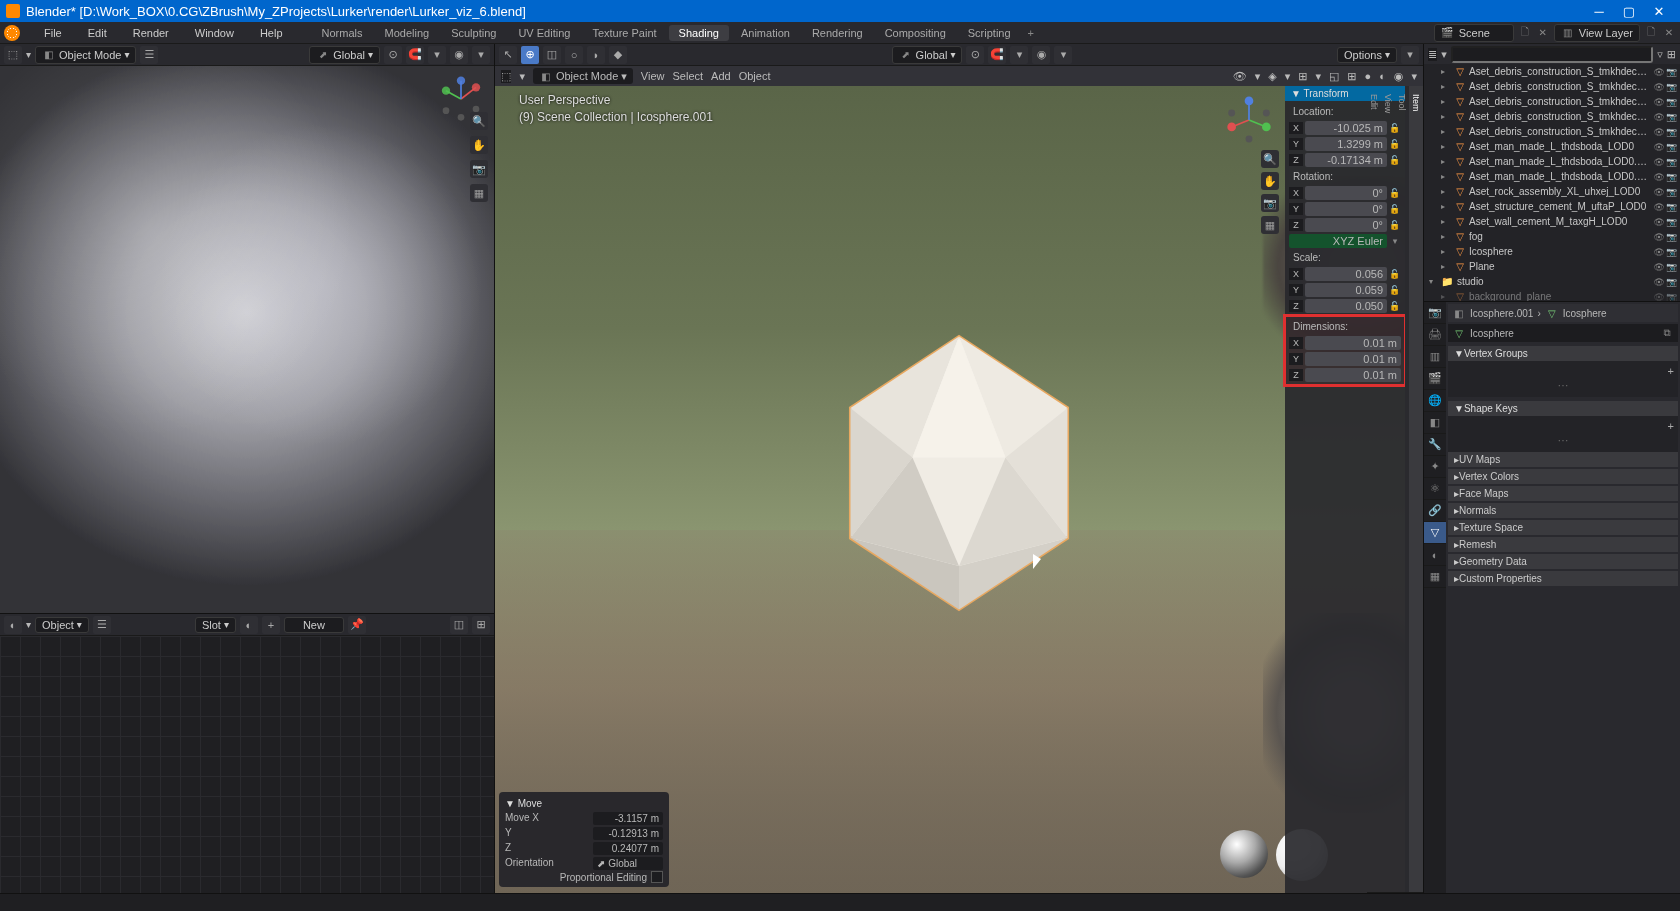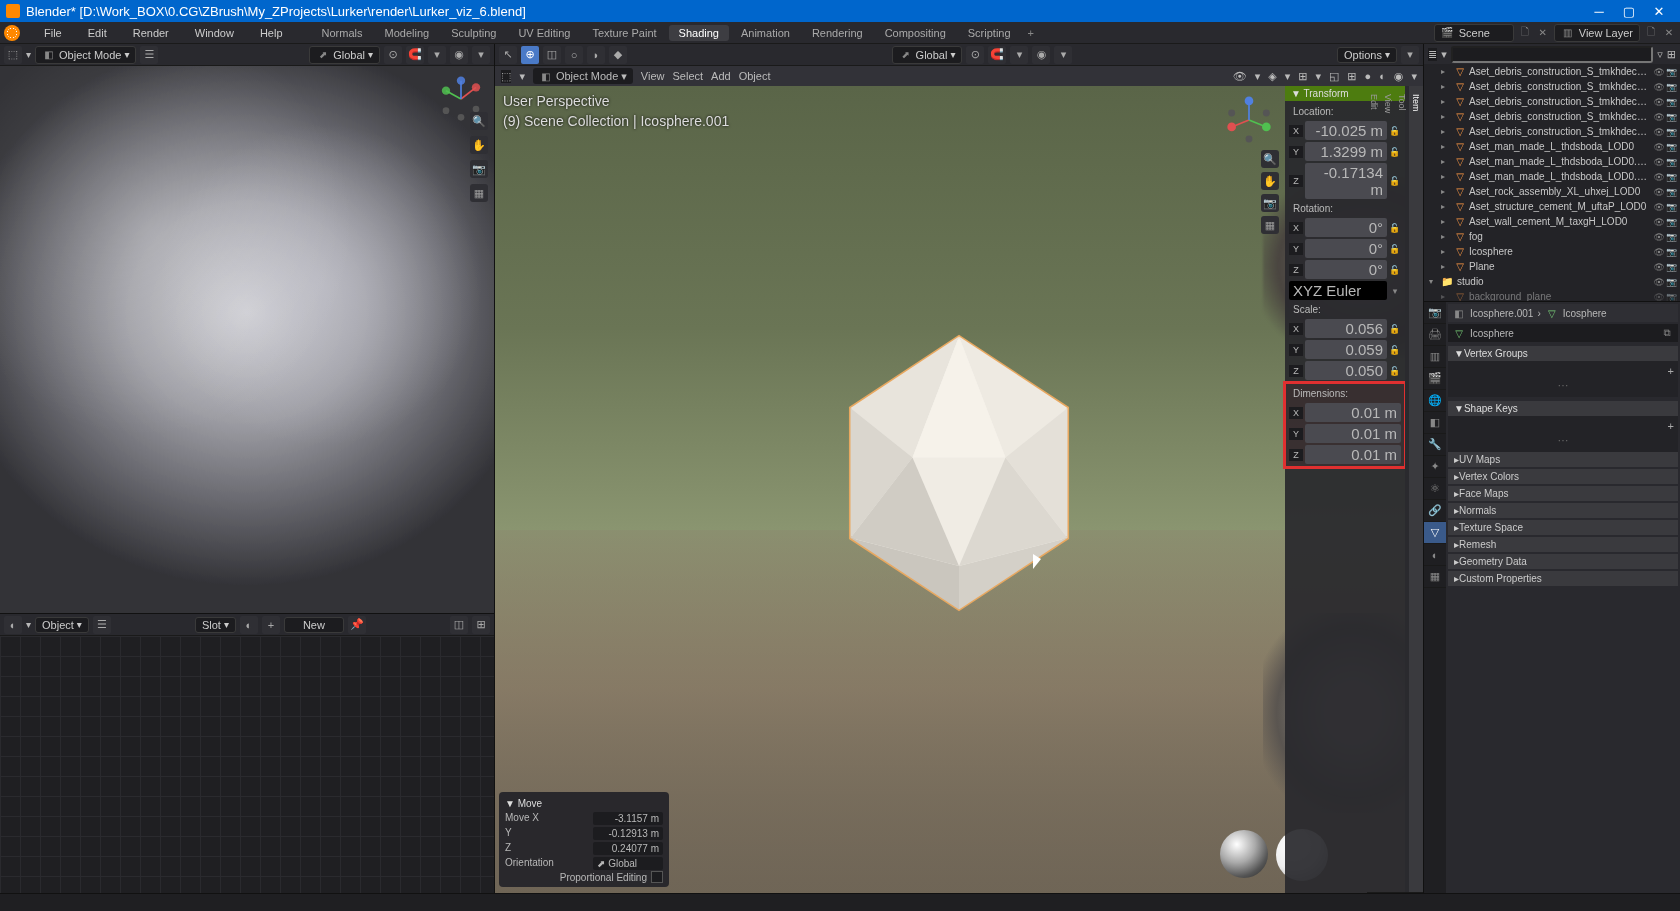--- a/index.html
+++ b/index.html
@@ -56,36 +56,36 @@
 .ground { position: absolute; left: 0; right: 0; bottom: 0; height: 45%; background: linear-gradient(180deg, rgba(140,130,110,0.3), rgba(110,100,85,0.9)); }
 .rocks-left { position: absolute; right: -40px; top: 90px; width: 200px; height: 180px; background: radial-gradient(ellipse, #6a6560 20%, #4a4540 60%, transparent 80%); filter: blur(1px); }
 .rocks-right { position: absolute; right: -20px; bottom: 80px; width: 180px; height: 200px; background: radial-gradient(ellipse, #8a8580 20%, #5a5550 60%, transparent 80%); }
 .ico { position: absolute; left: 50%; top: 48%; transform: translate(-50%, -50%); width: 310px; height: 310px; }
 .ico svg { width: 100%; height: 100%; }
 .sphere-a { position: absolute; right: 155px; bottom: 15px; width: 48px; height: 48px; border-radius: 50%; background: radial-gradient(circle at 35% 30%, #fff, #aaa 40%, #555 70%, #222); }
 .sphere-b { position: absolute; right: 95px; bottom: 12px; width: 52px; height: 52px; border-radius: 50%; background: radial-gradient(circle at 35% 30%, #fff, #eee 50%, #bbb 80%); }
 .cursor { position: absolute; left: 58%; top: 58%; width: 12px; height: 18px; }
 .cursor::before { content: ''; position: absolute; border-left: 8px solid #fff; border-top: 5px solid transparent; border-bottom: 10px solid transparent; }
 
-.vp-overlay-tl { position: absolute; top: 6px; left: 8px; color: #ddd; text-shadow: 0 0 3px #000; font-size: 14px; line-height: 1.4; }
+.vp-overlay-tl { position: absolute; top: 6px; left: 24px; color: #ddd; text-shadow: 0 0 3px #000; font-size: 12px; line-height: 1.4; }
 .vp-gizmo { position: absolute; top: 8px; right: 148px; width: 52px; height: 52px; }
 .vp-right-icons { position: absolute; top: 64px; right: 144px; display: flex; flex-direction: column; gap: 4px; }
 
 
 .npanel { position: absolute; top: 0; right: 0; width: 138px; background: rgba(40,40,44,0.92); height: 100%; display: flex; }
 .npanel-body { flex: 1; display: flex; flex-direction: column; }
 .npanel-tabs { width: 18px; background: #2a2a2e; writing-mode: vertical-rl; text-orientation: mixed; display: flex; flex-direction: column; }
 .npanel-tab { padding: 8px 2px; color: #999; font-size: 9px; border-bottom: 1px solid #1a1a1a; cursor: pointer; }
 .npanel-tab.active { background: #3a3a3e; color: #fff; }
 .npanel-section { padding: 2px 4px; }
-.npanel-title { background: #4d7c0f; padding: 2px 6px; font-size: 10px; color: #ddd; }
+.npanel-title { background: #0369a1; padding: 2px 6px; font-size: 10px; color: #ddd; }
 .npanel-label { font-size: 10px; color: #bbb; padding: 3px 4px; }
 .npanel-row { display: flex; align-items: center; gap: 2px; padding: 1px 0; }
 .npanel-row .ax { width: 14px; text-align: center; background: #1c1c1f; padding: 1px 0; font-size: 9px; }
-.npanel-row .val { flex: 1; background: #4a4a50; padding: 1px 4px; text-align: right; font-size: 15px; border-radius: 2px; }
+.npanel-row .val { flex: 1; background: #4a4a50; padding: 1px 4px; text-align: right; font-size: 11px; border-radius: 2px; }
 .npanel-row .lock { width: 12px; color: #888; font-size: 9px; text-align: center; }
 .dim-highlight { outline: 3px solid #e03030; outline-offset: -1px; background: rgba(224,48,48,0.06); }
 
 
 .move-panel { position: absolute; left: 4px; bottom: 6px; width: 170px; background: rgba(35,35,40,0.92); border-radius: 4px; padding: 4px 6px; font-size: 10px; }
 .move-panel .mp-title { color: #ddd; padding: 2px 0; }
 .move-panel .mp-row { display: flex; justify-content: space-between; padding: 1px 0; }
 .move-panel .mp-val { background: #1c1c1f; padding: 1px 4px; border-radius: 2px; min-width: 70px; text-align: right; }
 .move-panel .mp-chk { display: flex; justify-content: flex-end; align-items: center; gap: 4px; }
 
@@ -373,21 +373,21 @@
                 <span class="ax">Y</span>
                 <span class="val">0°</span>
                 <span class="lock">🔓</span>
               </div>
             <div class="npanel-row">
                 <span class="ax">Z</span>
                 <span class="val">0°</span>
                 <span class="lock">🔓</span>
               </div>
             <div class="npanel-row">
-                <span class="val" style="text-align:left;background:#000000">XYZ Euler</span>
+                <span class="val" style="text-align:right;background:#14532d">XYZ Euler</span>
                 <span class="lock">▾</span>
               </div>
 
             <div class="npanel-label">Scale:</div>
             <div class="npanel-row">
                 <span class="ax">X</span>
                 <span class="val">0.056</span>
                 <span class="lock">🔓</span>
               </div>
             <div class="npanel-row">

